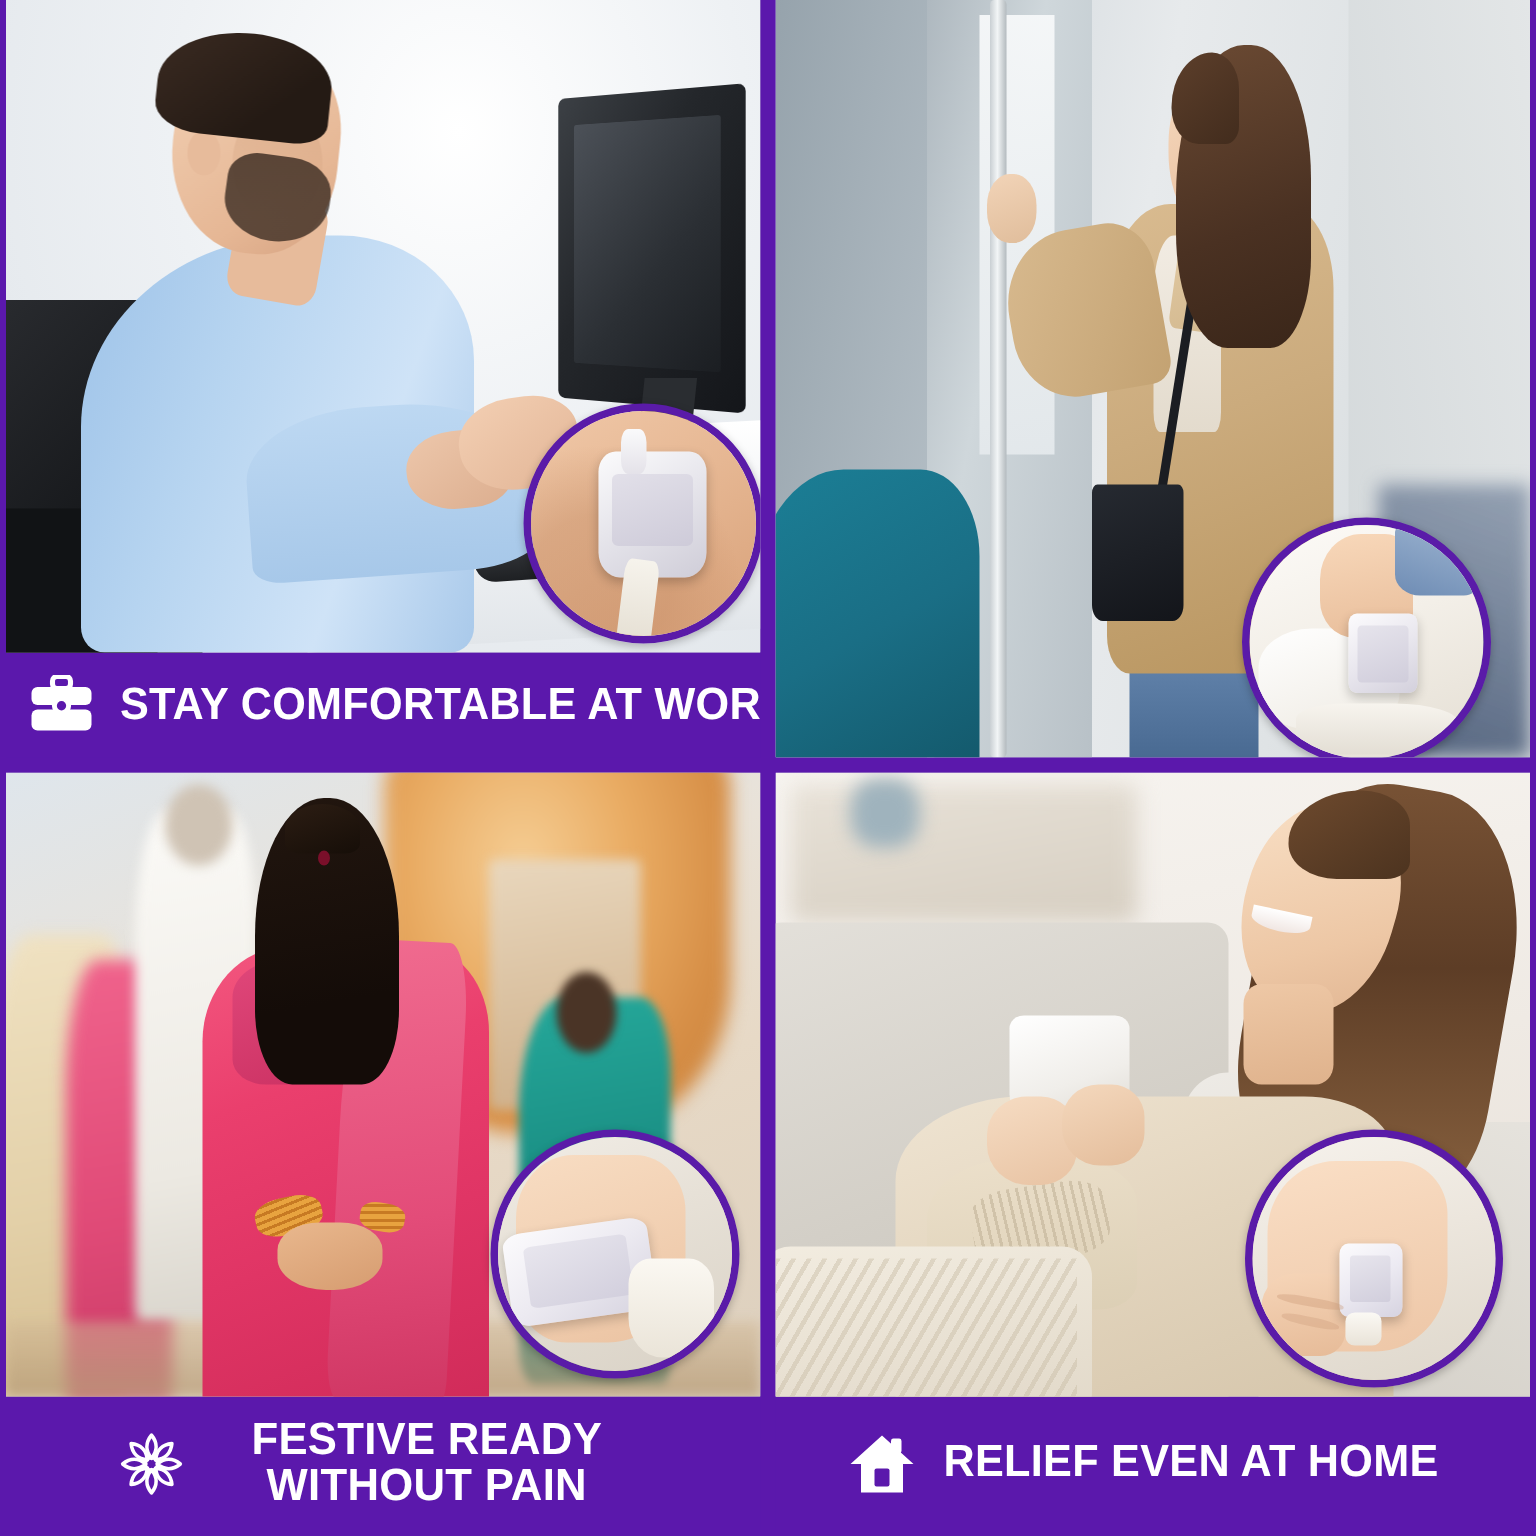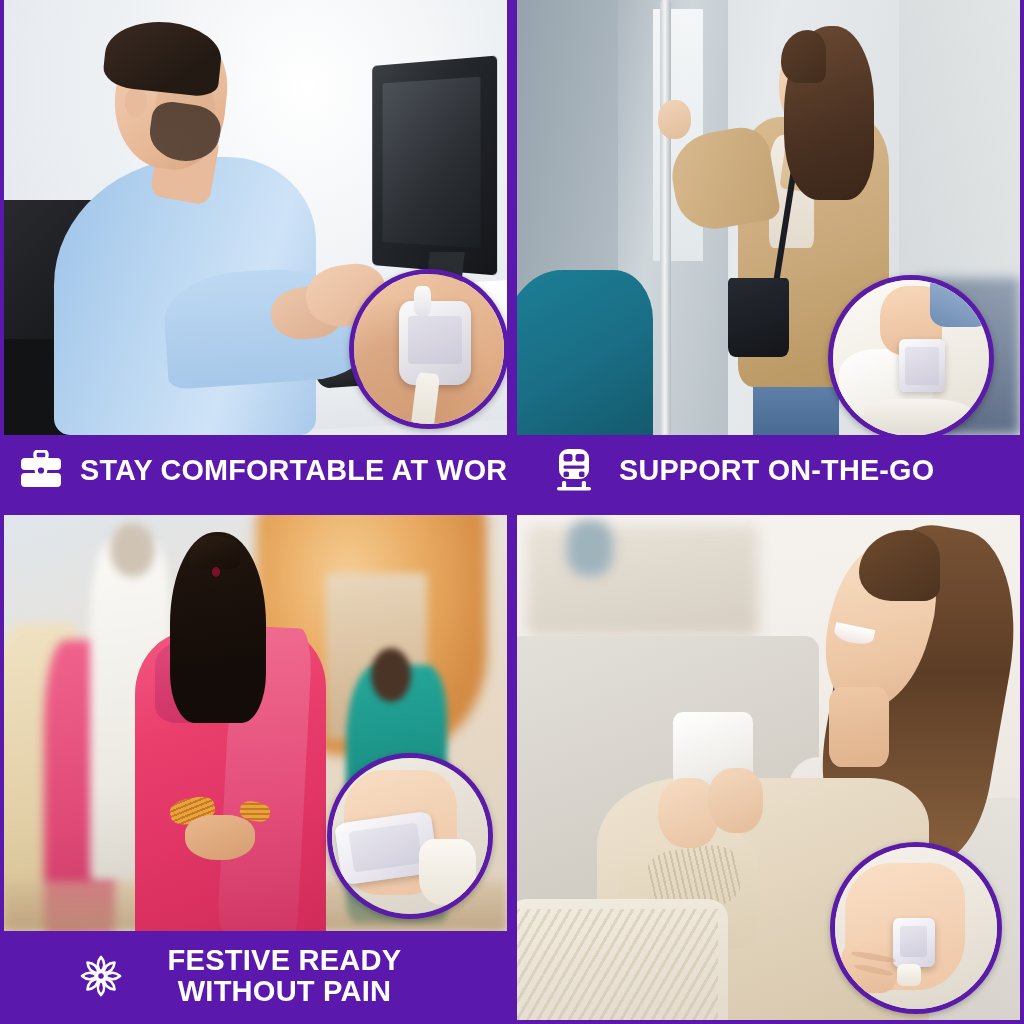--- a/index.html
+++ b/index.html
@@ -411,36 +411,20 @@
                         background:linear-gradient(150deg,#fcfbfd 0%,#e9e7ee 50%,#d3d0dc 100%);
                         border-radius:12%;box-shadow:0 3px 7px rgba(0,0,0,.2);"></div>
             <div style="position:absolute;left:46%;top:43%;width:22%;height:24%;
                         background:linear-gradient(160deg,#e6e4ec,#d0cddb);border-radius:8%;"></div>
             <div style="position:absolute;left:20%;bottom:2%;width:70%;height:22%;
                         background:linear-gradient(180deg,#f7f4ee,#e3ded4);border-radius:30% 40% 14% 14%;"></div>
           </div>
         </div>
       </div>
 
-      <div class="caption" style="padding-left:34px;gap:22px;">
-        <span class="cap-icon">
-          <svg width="36" height="44" viewBox="0 0 36 44" fill="#ffffff">
-            <rect x="3" y="1" width="30" height="30" rx="9"></rect>
-            <rect x="7.5" y="6" width="9" height="7.5" rx="2" fill="#5B18AC"></rect>
-            <rect x="19.5" y="6" width="9" height="7.5" rx="2" fill="#5B18AC"></rect>
-            <rect x="7.5" y="17.5" width="21" height="3.2" rx="1.4" fill="#5B18AC"></rect>
-            <rect x="7.5" y="23.5" width="5.5" height="5.5" rx="1.6" fill="#5B18AC"></rect>
-            <rect x="23" y="23.5" width="5.5" height="5.5" rx="1.6" fill="#5B18AC"></rect>
-            <rect x="6" y="33" width="4.2" height="9" rx="1.6"></rect>
-            <rect x="25.8" y="33" width="4.2" height="9" rx="1.6"></rect>
-            <rect x="1" y="39" width="34" height="3.6" rx="1.8"></rect>
-          </svg>
-        </span>
-        <span class="caption-text">SUPPORT ON-THE-GO</span>
-      </div>
     </div>
 
     <div class="cell">
       <div class="photo">
         <div class="photo-inner">
           <div class="p3-bg"></div>
           <div class="p3-mandir"></div>
           <div class="p3-poster"></div>
           <div class="p3-blurL1"></div>
           <div class="p3-blurL2"></div>
@@ -558,16 +542,26 @@
             <div style="position:absolute;left:38%;top:72%;width:15%;height:14%;
                         background:linear-gradient(180deg,#fbf9f4,#e9e3d8);border-radius:26%;"></div>
             <div style="position:absolute;left:10%;top:66%;width:28%;height:4%;
                         background:rgba(200,150,115,.35);border-radius:40%;transform:rotate(10deg);"></div>
             <div style="position:absolute;left:12%;top:74%;width:24%;height:4%;
                         background:rgba(200,150,115,.3);border-radius:40%;transform:rotate(12deg);"></div>
           </div>
         </div>
       </div>
 
+      <div class="caption tall centered" style="gap:18px;">
+        <span class="cap-icon">
+          <svg width="44" height="42" viewBox="0 0 44 42" fill="#ffffff">
+            <path d="M22 2 L43 21 L36 21 L36 40 L8 40 L8 21 L1 21 Z"></path>
+            <rect x="28" y="4" width="7" height="10" rx="1.6"></rect>
+            <rect x="17" y="24" width="10" height="12" rx="1.4" fill="#5B18AC"></rect>
+          </svg>
+        </span>
+        <span class="caption-text">RELIEF EVEN AT HOME</span>
+      </div>
     </div>
 
   </div>
 </div>
 
 </body></html>

